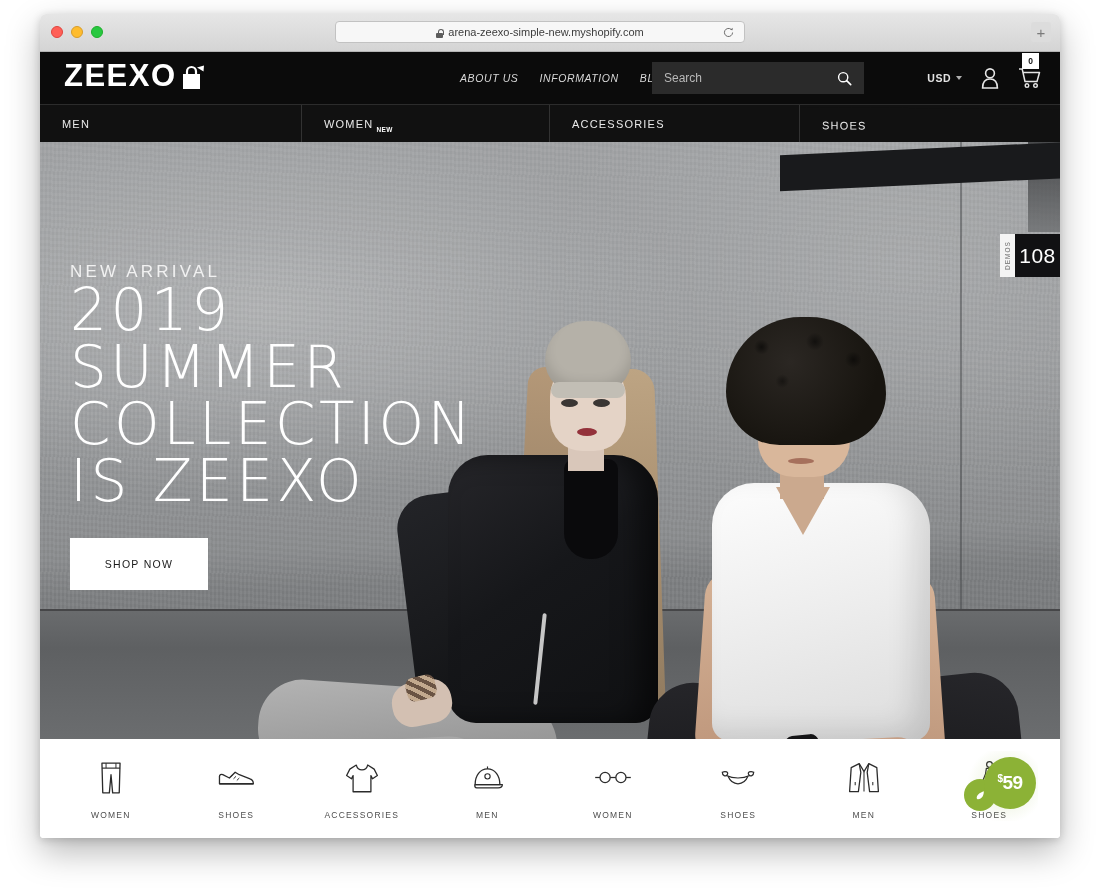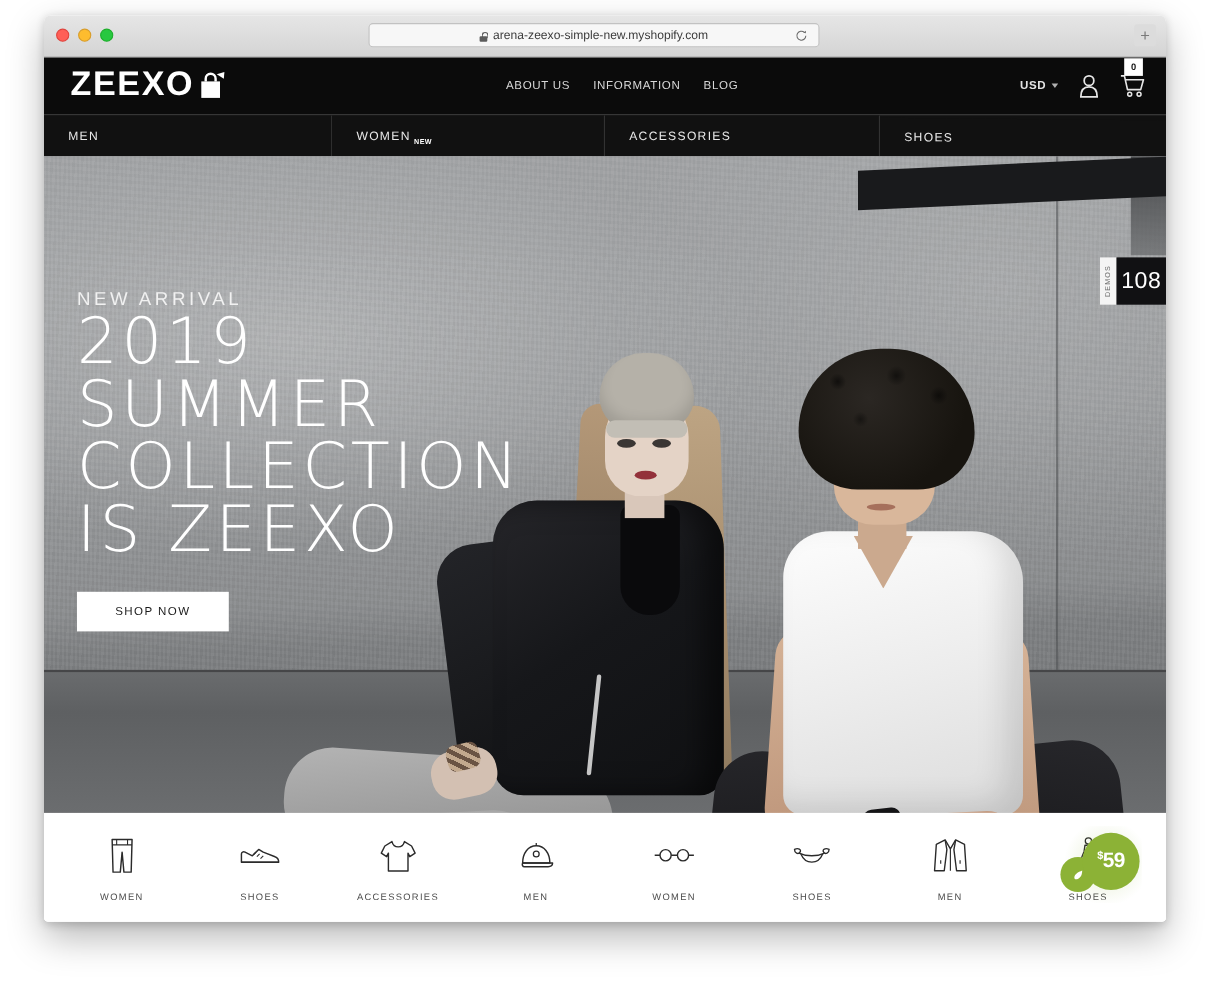--- a/index.html
+++ b/index.html
@@ -101,21 +101,21 @@
     font-size: 31px; font-weight: bold;
     letter-spacing: 1.5px; line-height: 1;
     color: #ffffff;
   }
   .logo-bag {
     position: relative; width: 26px; height: 26px; margin-left: 3px;
   }
 
   .top-nav {
     position: absolute; left: 420px; top: 20px;
-    display: flex; gap: 21px;
+    display: flex; gap: 21px; font-style: italic;
   }
   .top-nav a {
     color: #d8d8d8; font-size: 10.5px;
     letter-spacing: 0.6px; text-decoration: none;
     font-weight: 500;
   }
 
   .search-box {
     position: absolute; left: 612px; top: 10px;
     width: 212px; height: 32px;
@@ -425,21 +425,21 @@
   }
   .hero-title {
     color: #ffffff;
     font-size: 58px; line-height: 57px;
     font-weight: 300; letter-spacing: 3.5px;
     font-family: "DejaVu Sans", sans-serif;
   }
   .shop-now {
     display: block;
     margin-top: 28px;
-    width: 138px; height: 36px;
+    width: 138px; height: 52px;
     background: #ffffff; color: #1b1b1b;
     border: none; cursor: pointer;
     font-size: 10.5px; letter-spacing: 1.3px;
     font-family: "Liberation Sans", sans-serif;
   }
 
   
   .demos-tab {
     position: absolute; right: 0; top: 92px;
     display: flex; align-items: stretch; z-index: 6;
@@ -544,20 +544,29 @@
           </svg>
         </span>
       </div>
 
       <div class="top-nav">
         <a href="#">ABOUT US</a>
         <a href="#">INFORMATION</a>
         <a href="#">BLOG</a>
       </div>
 
+      <div class="search-box">
+        <input class="search-input" type="text" placeholder="Search" style="">
+        <button class="search-icon-btn">
+          <svg viewBox="0 0 16 16" width="15" height="15">
+            <circle cx="6.6" cy="6.6" r="4.9" fill="none" stroke="#ffffff" stroke-width="1.5"></circle>
+            <line x1="10.3" y1="10.3" x2="14.6" y2="14.6" stroke="#ffffff" stroke-width="1.7" stroke-linecap="round"></line>
+          </svg>
+        </button>
+      </div>
 
       <div class="header-right">
         <div class="currency">
           <span>USD</span>
           <span class="caret-down"></span>
         </div>
 
         <span class="account-icon">
           <svg viewBox="0 0 20 22" width="20" height="22">
             <circle cx="10" cy="6.3" r="4.4" fill="none" stroke="#e6e6e6" stroke-width="1.6"></circle>

